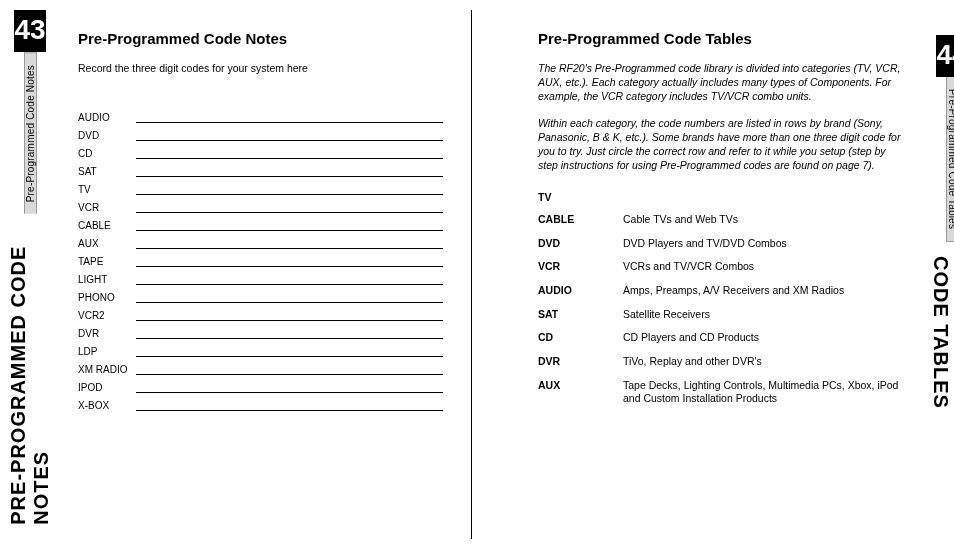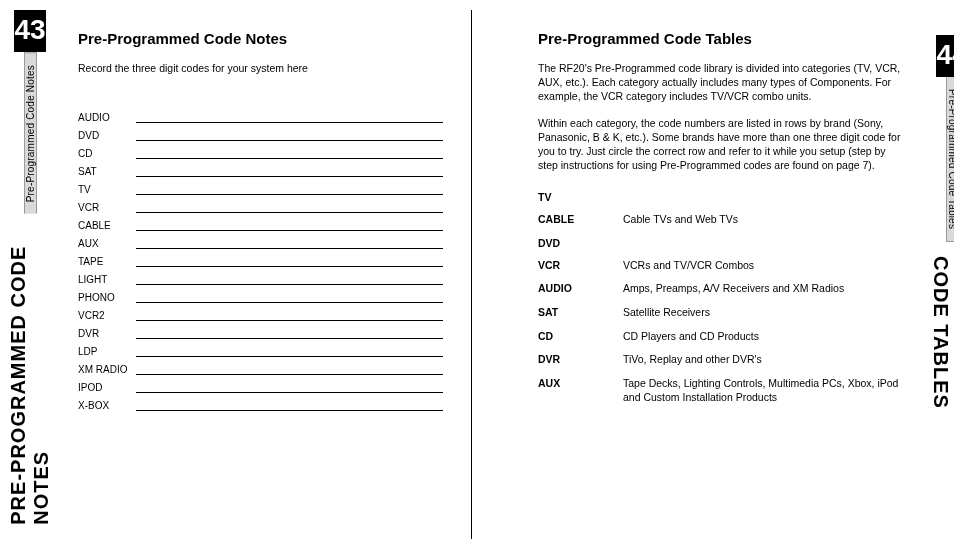--- a/index.html
+++ b/index.html
@@ -80,21 +80,21 @@
     font-size: 11px;
     color: #000;
   }
   h2 {
     font-size: 15px;
     font-weight: 900;
     margin-bottom: 14px;
     font-family: Arial, sans-serif;
   }
   .intro { font-size: 10.5px; margin-bottom: 30px; line-height: 1.35; }
-  .para { font-size: 10.5px; margin-bottom: 12px; line-height: 1.35; }
+  .para { font-size: 10.5px; margin-bottom: 12px; line-height: 1.35; font-style: italic; }
   .code-lines { margin-top: 4px; }
   .code-row {
     display: flex;
     align-items: flex-end;
     height: 18px;
   }
   .code-label {
     width: 58px;
     font-size: 10px;
     flex-shrink: 0;
@@ -210,20 +210,21 @@
     <div class="cat-table" id="cat-table">
         <div class="cat-row">
           <div class="cat-key">TV</div>
         </div>
         <div class="cat-row">
           <div class="cat-key">CABLE</div>
           <div class="cat-desc">Cable TVs and Web TVs</div>
         </div>
         <div class="cat-row">
           <div class="cat-key">DVD</div>
+          <div class="cat-desc">DVD Players and TV/DVD Combos</div>
         </div>
         <div class="cat-row">
           <div class="cat-key">VCR</div>
           <div class="cat-desc">VCRs and TV/VCR Combos</div>
         </div>
         <div class="cat-row">
           <div class="cat-key">AUDIO</div>
           <div class="cat-desc">Amps, Preamps, A/V Receivers and XM Radios</div>
         </div>
         <div class="cat-row">

